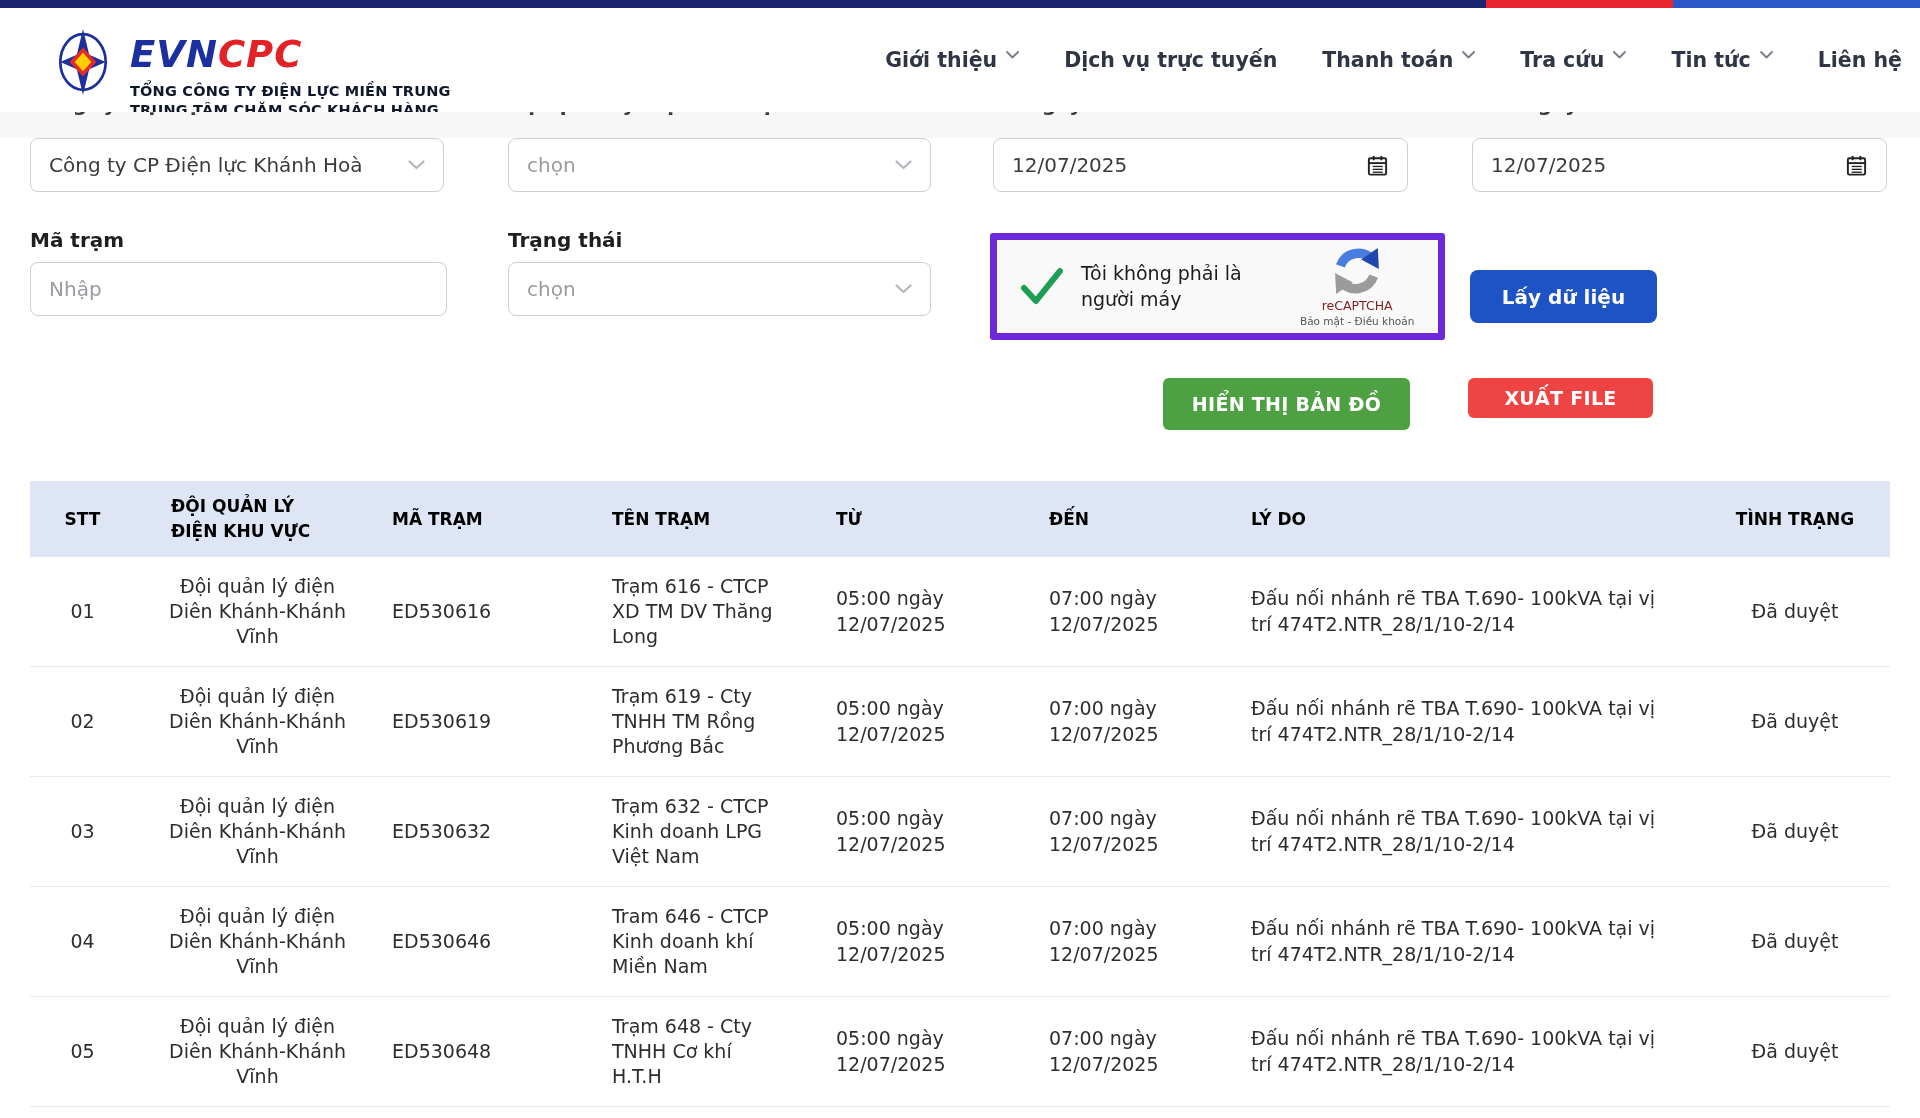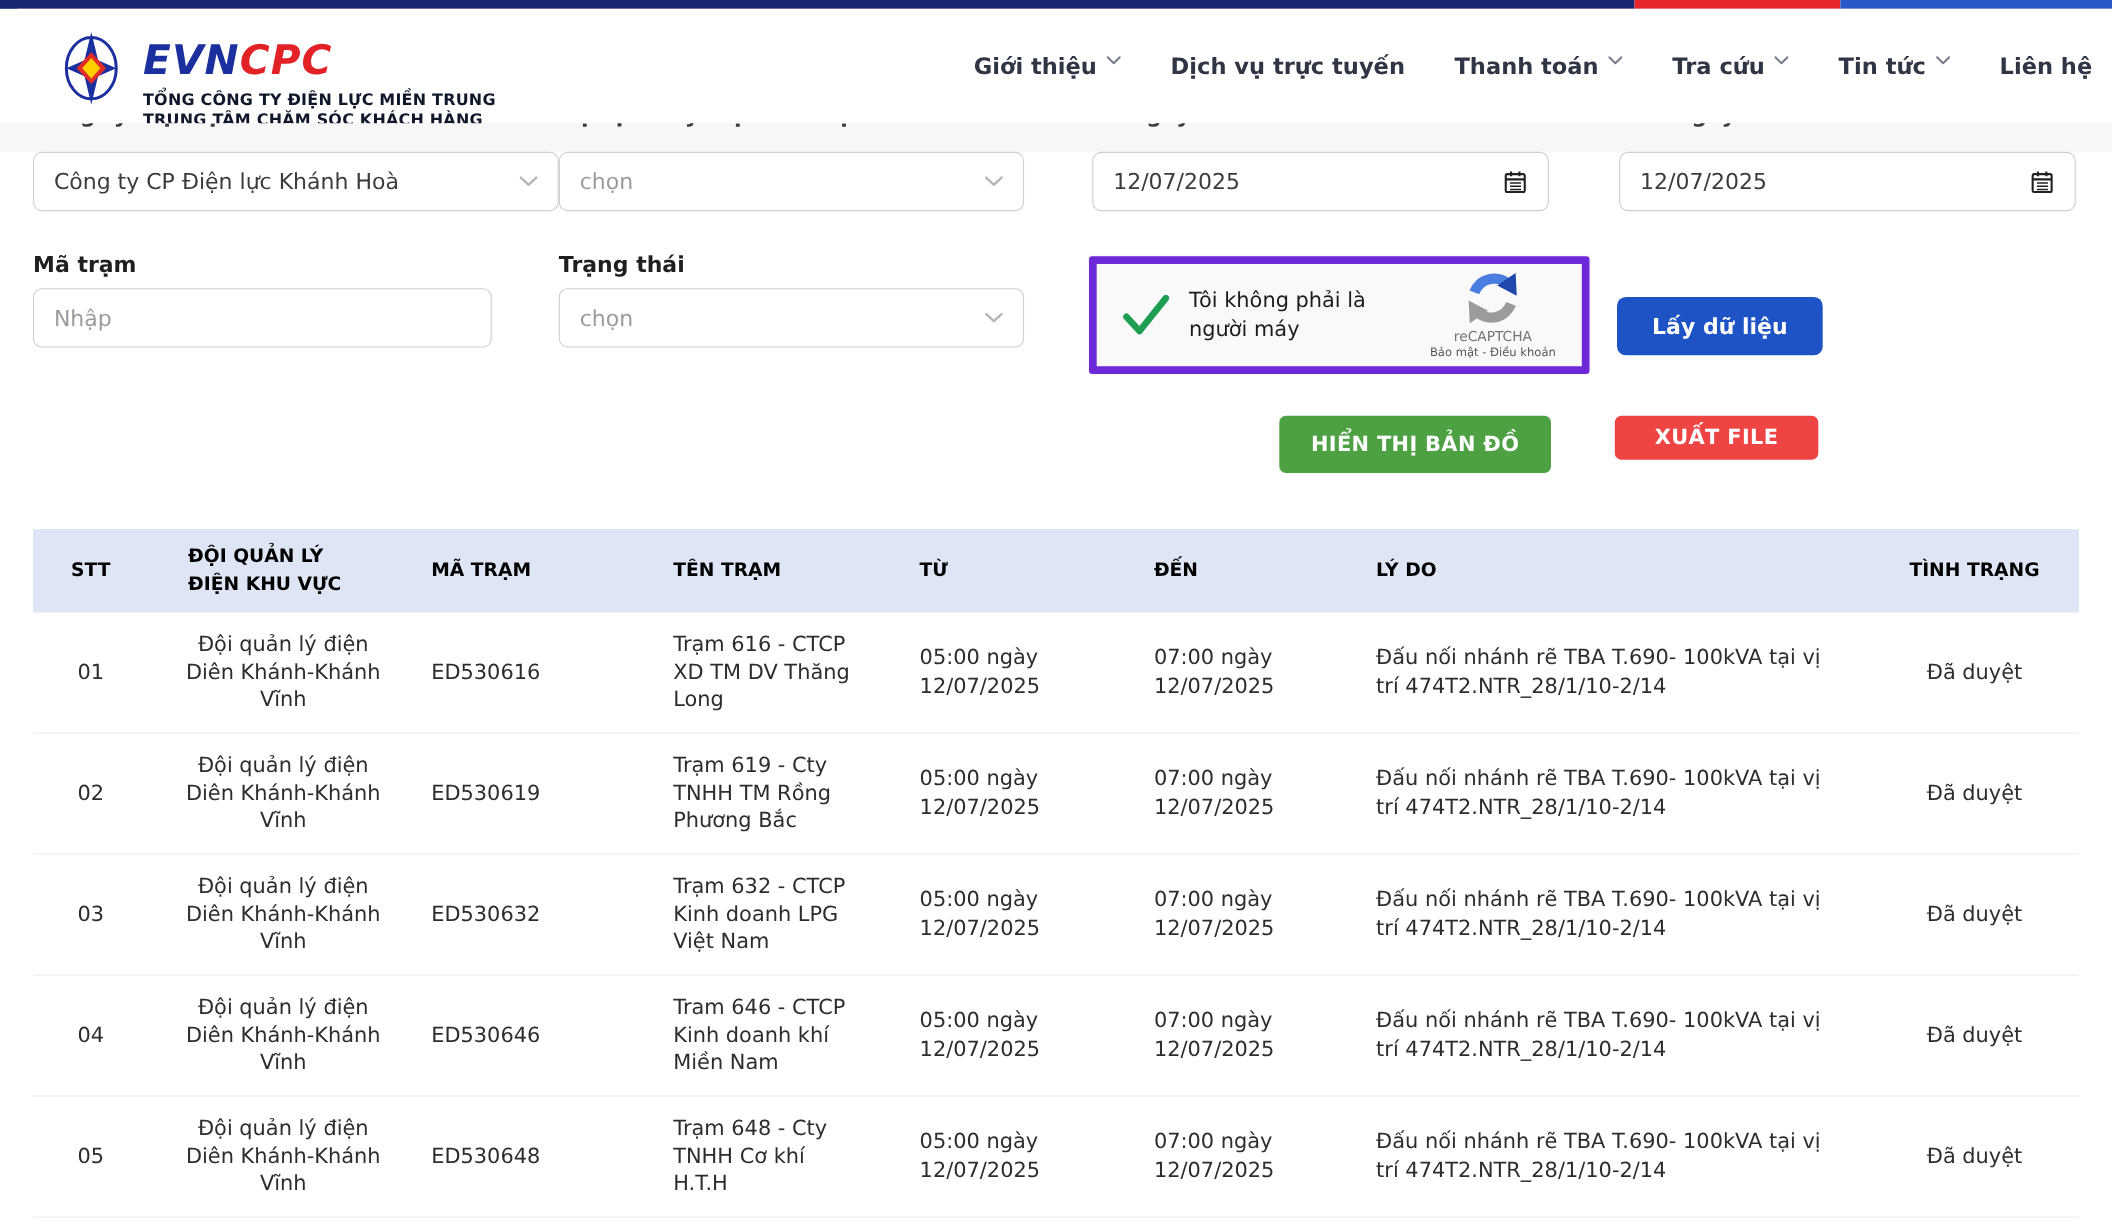--- a/index.html
+++ b/index.html
@@ -37,21 +37,21 @@
   .ctrl .ph  { color:#9a9aa0; }
   .ctrl .spacer { flex:1; }
   .field-label { position:absolute; font-size:20px; font-weight:bold; color:#1f1f1f; }
   input.text-input { position:absolute; height:54px; background:#fff; border:1px solid #cfcfcf; border-radius:8px; padding:0 18px; font-size:20px; color:#3b3b3b; font-family:inherit; outline:none; }
   input.text-input::placeholder { color:#9a9aa0; }
 
   
   .recaptcha { position:absolute; left:990px; top:233px; width:455px; height:107px; background:#f9f9f9; border:7px solid #6d28d9; border-radius:3px; box-shadow:0 0 3px rgba(0,0,0,.06); display:flex; align-items:center; padding:0 22px 0 24px; }
   .rc-text { width:218px; margin-left:18px; font-size:19px; color:#1c1c1c; line-height:1.35; }
   .rc-brand { margin-left:auto; display:flex; flex-direction:column; align-items:center; width:118px; }
-  .rc-brand-name { font-size:12.5px; color:#737373; margin-top:2px; }
+  .rc-brand-name { font-size:12.5px; color:#7f1d1d; margin-top:2px; }
   .rc-links { font-size:10.5px; color:#555; margin-top:2px; white-space:nowrap; }
 
   
   .btn { position:absolute; display:flex; align-items:center; justify-content:center; color:#fff; font-weight:bold; cursor:pointer; font-family:inherit; border:none; }
   .btn-blue { left:1470px; top:270px; width:187px; height:53px; background:#1d53c4; border-radius:8px; font-size:20px; }
   .btn-green-map { left:1163px; top:378px; width:247px; height:52px; background:#4ea143; border-radius:6px; font-size:19px; letter-spacing:.3px; }
   .btn-green-export { left:1468px; top:378px; width:185px; height:40px; background:#ef4444; border-radius:6px; font-size:19px; letter-spacing:.3px; }
 
   
   .table { position:absolute; left:30px; top:481px; width:1860px; }
@@ -144,21 +144,21 @@
     </div>
   </div>
 
   <div class="clip-band">
     <span class="clip-label" style="left:30px">Công ty điện lực</span>
     <span class="clip-label" style="left:508px">Đội quản lý điện khu vực</span>
     <span class="clip-label" style="left:993px">Từ ngày</span>
     <span class="clip-label" style="left:1472px">Đến ngày</span>
   </div>
 
-  <div class="ctrl" style="left:30px; top:138px; width:478px;">
+  <div class="ctrl" style="left:30px; top:138px; width:414px;">
     <span class="val">Công ty CP Điện lực Khánh Hoà</span>
     <span class="spacer"></span>
     <svg width="17" height="10" viewBox="0 0 17 10" fill="none">
         <polyline points="1.5,1.5 8.5,8 15.5,1.5" stroke="#b5b5bc" stroke-width="2.2" stroke-linecap="round" stroke-linejoin="round"></polyline>
       </svg>
   </div>
 
   <div class="ctrl" style="left:508px; top:138px; width:423px;">
     <span class="ph">chọn</span>
     <span class="spacer"></span>

